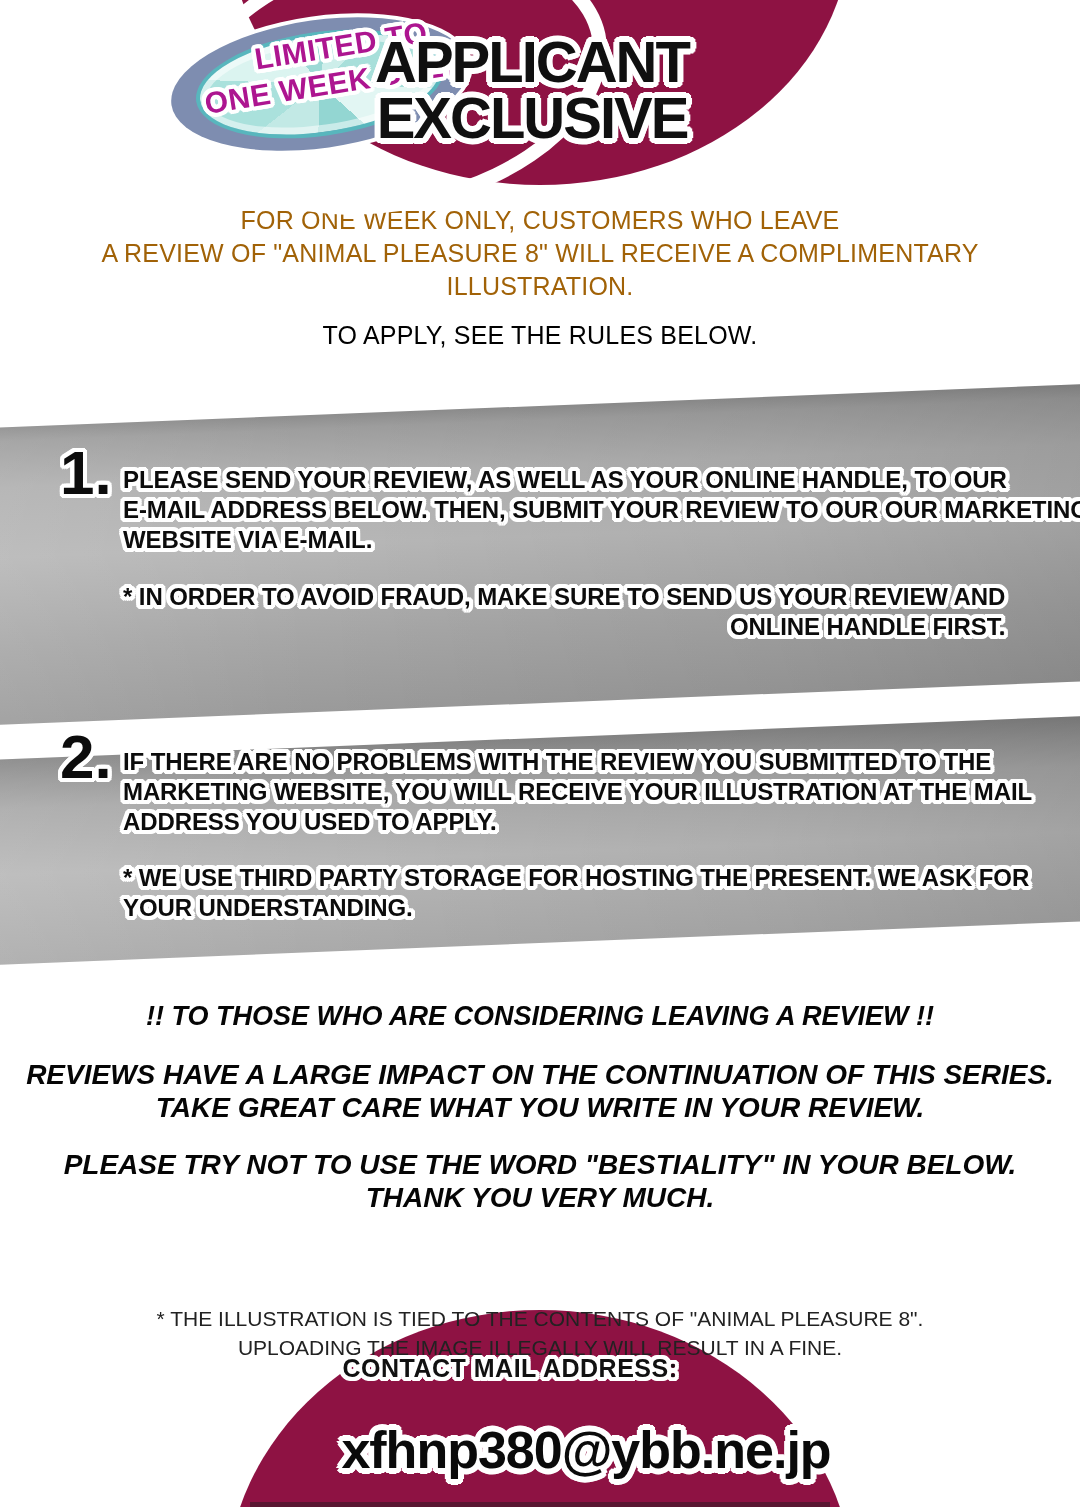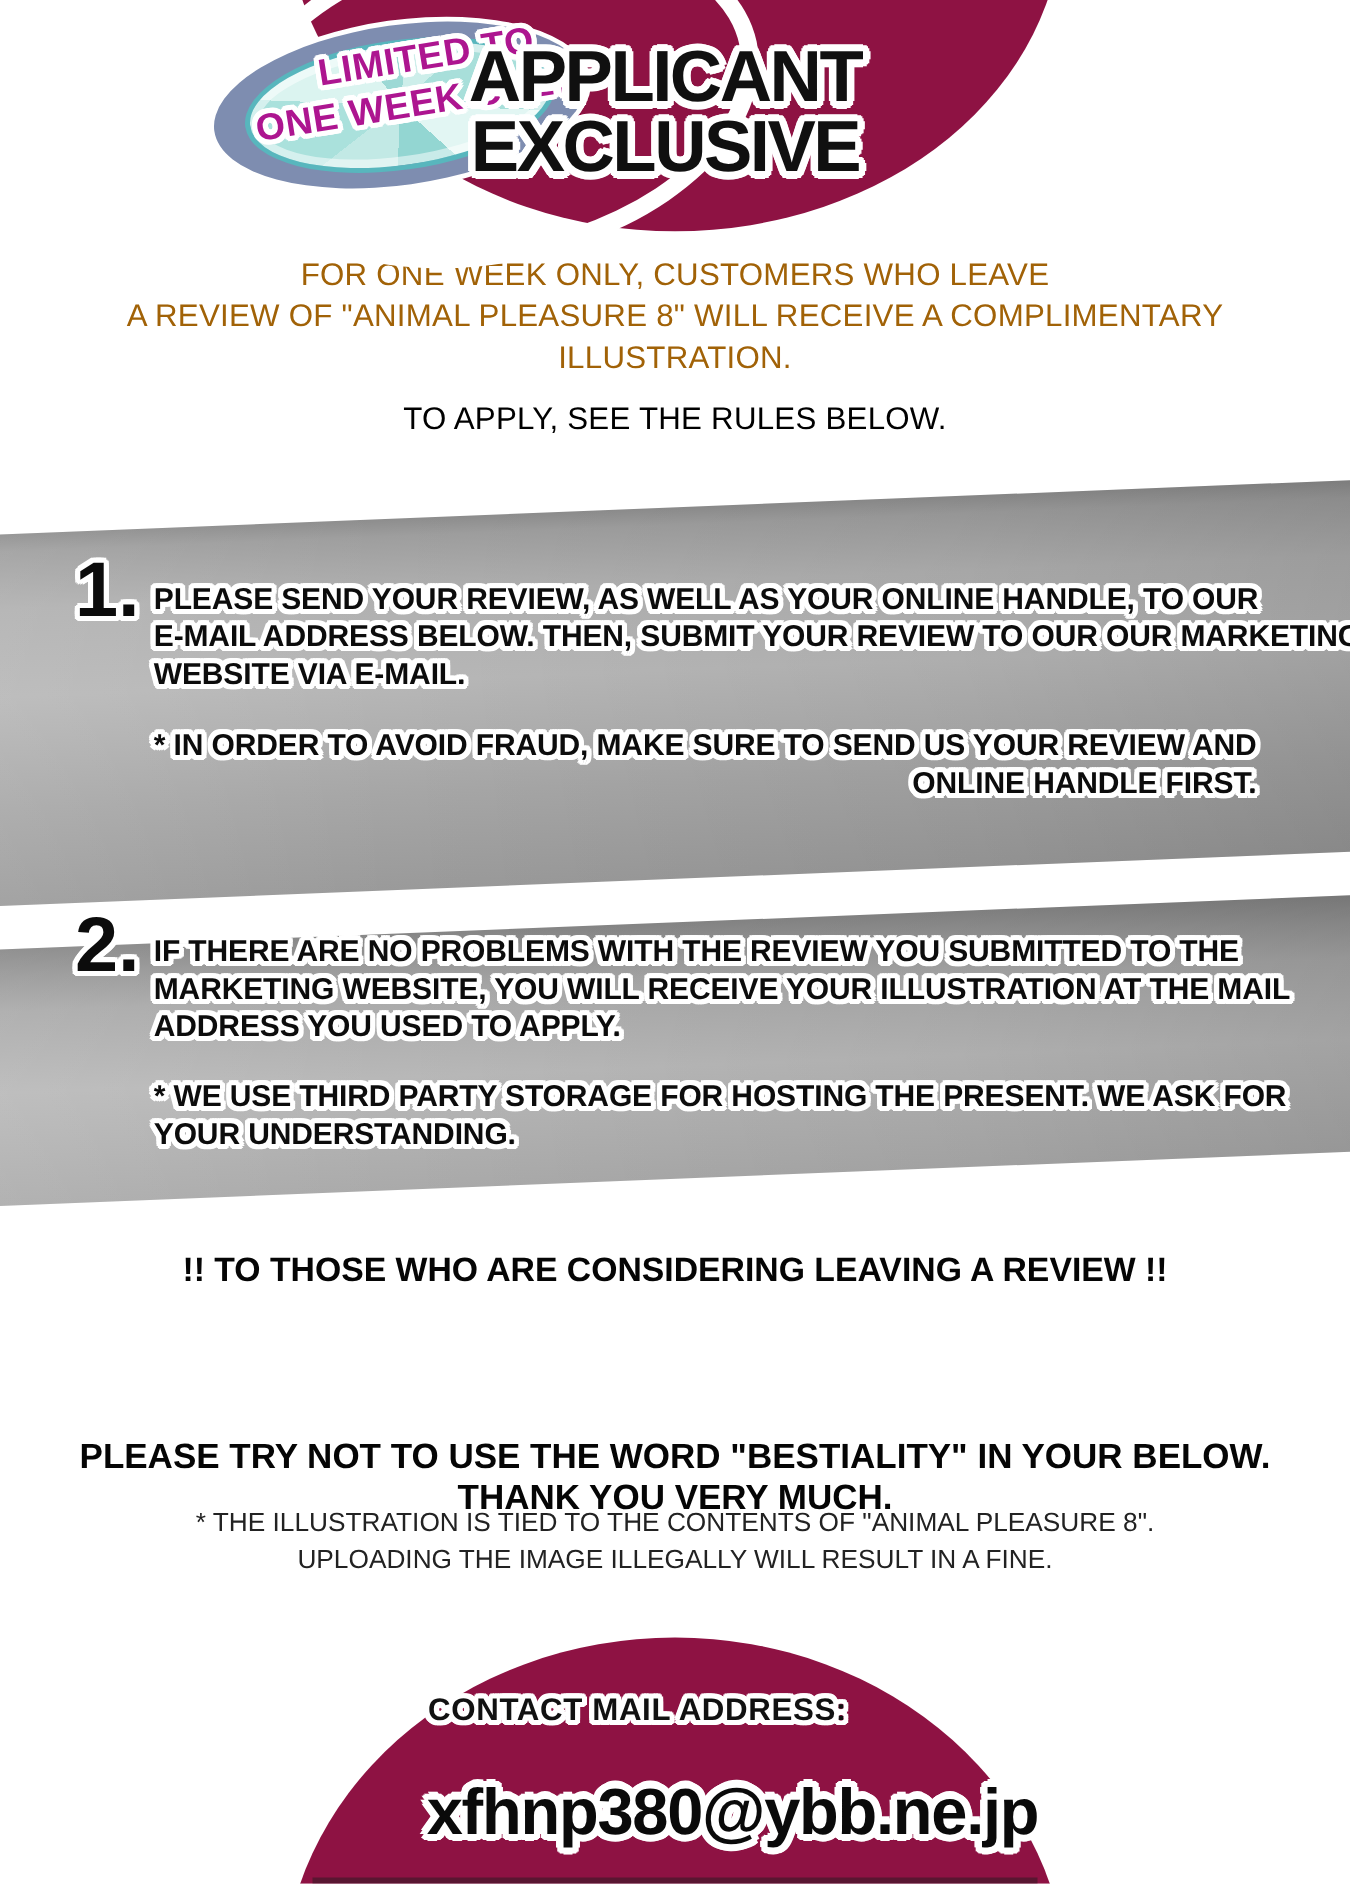--- a/index.html
+++ b/index.html
@@ -64,25 +64,25 @@
   .n1 { top:444px; }
   .n2 { top:728px; }
   .rule-text { position:absolute; left:123px; z-index:2;
     font-size:24px; font-weight:700; letter-spacing:-0.1px; color:#0c0c0c; }
   .rule-text .tl { height:30px; line-height:30px; white-space:nowrap; }
   .rb1 { top:465px; } .rn1 { top:582px;text-align:right; }
   .rb2 { top:747px; } .rn2 { top:863px; }
 
   
   .shout { position:absolute; left:0; width:1080px; text-align:center;
-    font-size:27px; font-weight:700; line-height:33px; color:#050505; z-index:2; }
+    font-size:27px; font-weight:700; line-height:33px; color:#050505; z-index:2;font-style:italic; }
   .head1 { top:1000px; }
   .p1 { top:1058px; font-size:28px; }
   .p2 { top:1148px; font-size:28px; }
-  .fine { position:absolute; left:0; top:1204px; width:1080px; text-align:center;
+  .fine { position:absolute; left:0; top:1304px; width:1080px; text-align:center;
     font-size:21px; font-weight:400; line-height:29px; color:#222; z-index:2; }
 
   
   .dome { position:absolute; left:226px; top:1310px; width:628px; height:560px;
     background:#8e1243; border-radius:50%; z-index:1; }
   .contact { position:absolute; left:0; top:1354px; width:1020px; text-align:center;
     font-size:25px; font-weight:700; letter-spacing:0.5px; color:#111; z-index:2; }
   .email { position:absolute; left:0; top:1420px; width:1080px; text-align:center;
     font-size:52px; font-weight:900; letter-spacing:-1px; color:#0a0a0a; z-index:2;margin-left:46px; }
   .dome-edge { position:absolute; left:250px; top:1502px; width:580px; height:5px;
@@ -132,20 +132,24 @@
     <div class="tl">IF THERE ARE NO PROBLEMS WITH THE REVIEW YOU SUBMITTED TO THE</div>
     <div class="tl">MARKETING WEBSITE, YOU WILL RECEIVE YOUR ILLUSTRATION AT THE MAIL</div>
     <div class="tl">ADDRESS YOU USED TO APPLY.</div>
   </div>
   <div class="rule-text rn2 ow4">
     <div class="tl">* WE USE THIRD PARTY STORAGE FOR HOSTING THE PRESENT. WE ASK FOR</div>
     <div class="tl">YOUR UNDERSTANDING.</div>
   </div>
 
   <div class="shout head1">!! TO THOSE WHO ARE CONSIDERING LEAVING A REVIEW !!</div>
+  <div class="shout p1">
+    <div>REVIEWS HAVE A LARGE IMPACT ON THE CONTINUATION OF THIS SERIES.</div>
+    <div>TAKE GREAT CARE WHAT YOU WRITE IN YOUR REVIEW.</div>
+  </div>
   <div class="shout p2">
     <div>PLEASE TRY NOT TO USE THE WORD "BESTIALITY" IN YOUR BELOW.</div>
     <div>THANK YOU VERY MUCH.</div>
   </div>
   <div class="fine">
     <div>* THE ILLUSTRATION IS TIED TO THE CONTENTS OF "ANIMAL PLEASURE 8".</div>
     <div>UPLOADING THE IMAGE ILLEGALLY WILL RESULT IN A FINE.</div>
   </div>
 
   <div class="dome"></div>

